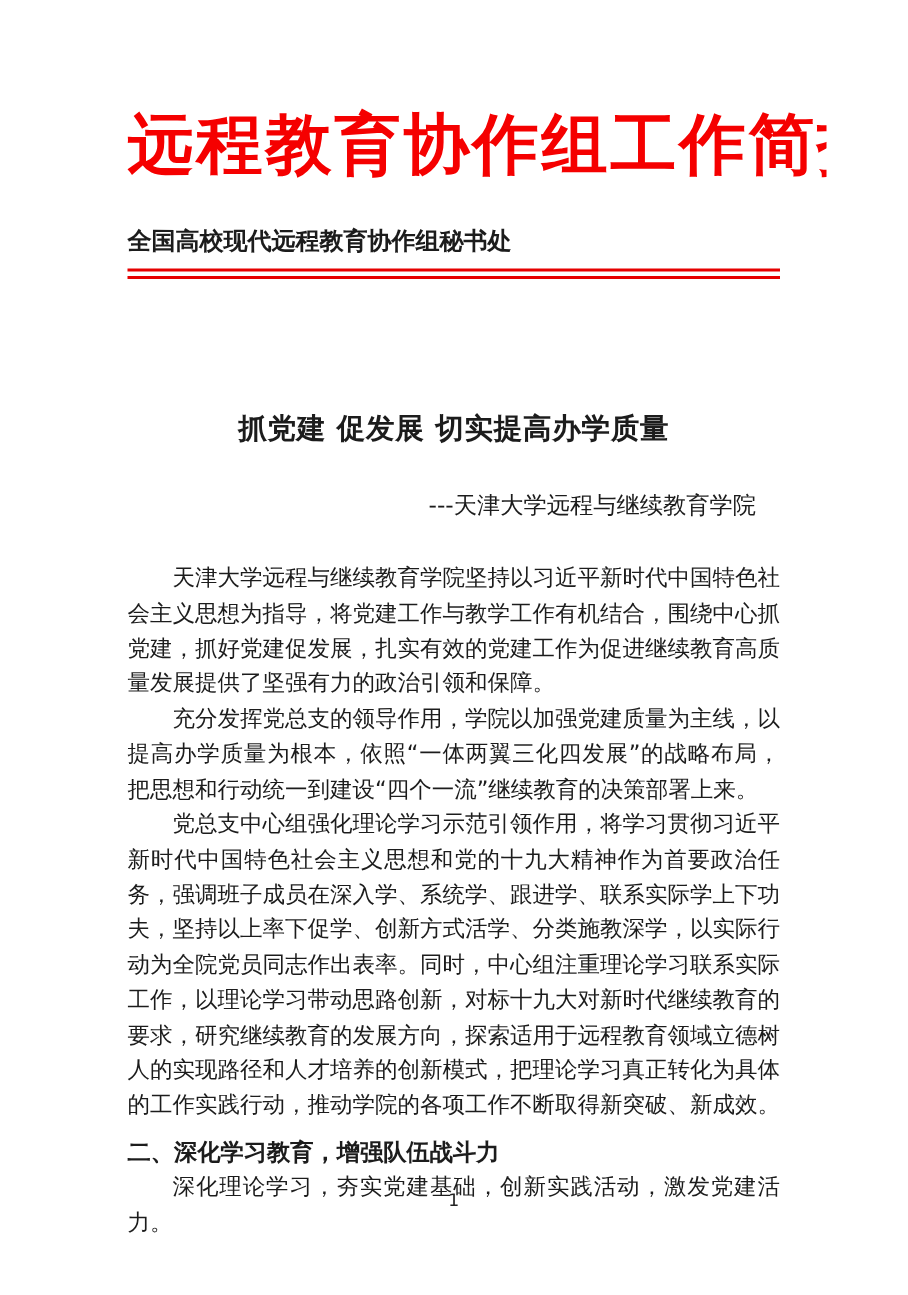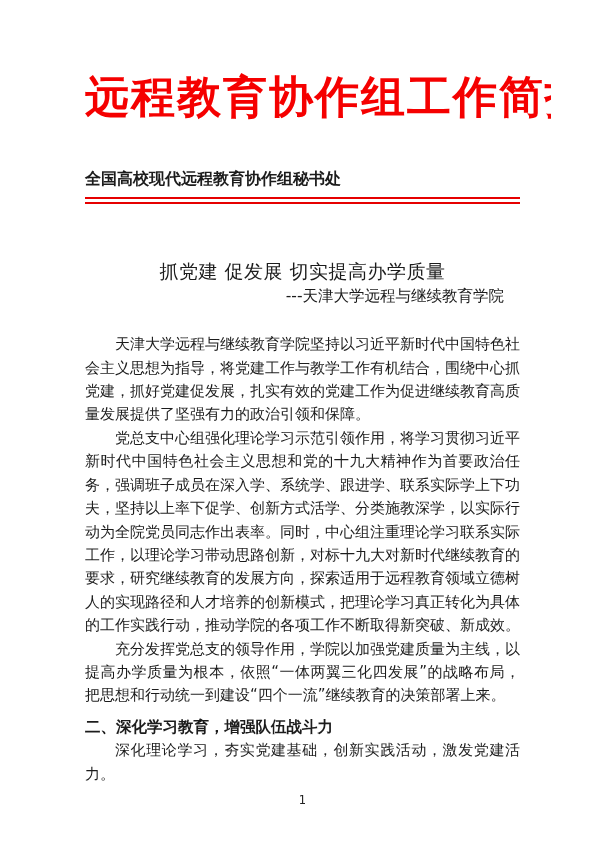--- a/index.html
+++ b/index.html
@@ -24,40 +24,40 @@
     font-size:44px;
     font-weight:bold;
     letter-spacing:2px;
     line-height:1.12;
     white-space:nowrap;
   }
   .masthead-row {
     display:flex;
     justify-content:space-between;
     align-items:flex-start;
-    margin-top:48px;
+    margin-top:30px;
     font-size:16px;
     font-weight:bold;
     white-space:nowrap;
   }
   .double-rule {
     margin-top:7px;
     height:7px;
     border-top:2px solid #e60000;
     border-bottom:2px solid #e60000;
   }
   .article-title {
-    margin-top:55px;
+    margin-top:87px;
     text-align:center;
     font-size:19px;
-    font-weight:normal;
+    font-weight:bold;
     letter-spacing:0.5px;
   }
   .byline {
-    margin-top:1px;
+    margin-top:28px;
     text-align:right;
     padding-right:16px;
     font-size:15.5px;
   }
   .article-body {
     margin-top:26px;
     font-size:15px;
     line-height:23.4px;
     text-align:justify;
   }
@@ -95,22 +95,22 @@
     </div>
 
     <div class="double-rule" style="border-top-color: rgb(230, 0, 0); border-bottom-color: rgb(230, 0, 0);"></div>
 
     <h2 class="article-title">抓党建 促发展 切实提高办学质量</h2>
 
     <p class="byline">---天津大学远程与继续教育学院</p>
 
     <div class="article-body" id="article-blocks">
         <p class="paragraph">天津大学远程与继续教育学院坚持以习近平新时代中国特色社会主义思想为指导，将党建工作与教学工作有机结合，围绕中心抓党建，抓好党建促发展，扎实有效的党建工作为促进继续教育高质量发展提供了坚强有力的政治引领和保障。</p>
+        <p class="paragraph">充分发挥党总支的领导作用，学院以加强党建质量为主线，以提高办学质量为根本，依照“一体两翼三化四发展”的战略布局，把思想和行动统一到建设“四个一流”继续教育的决策部署上来。</p>
         <p class="paragraph">党总支中心组强化理论学习示范引领作用，将学习贯彻习近平新时代中国特色社会主义思想和党的十九大精神作为首要政治任务，强调班子成员在深入学、系统学、跟进学、联系实际学上下功夫，坚持以上率下促学、创新方式活学、分类施教深学，以实际行动为全院党员同志作出表率。同时，中心组注重理论学习联系实际工作，以理论学习带动思路创新，对标十九大对新时代继续教育的要求，研究继续教育的发展方向，探索适用于远程教育领域立德树人的实现路径和人才培养的创新模式，把理论学习真正转化为具体的工作实践行动，推动学院的各项工作不断取得新突破、新成效。</p>
-        <p class="paragraph">充分发挥党总支的领导作用，学院以加强党建质量为主线，以提高办学质量为根本，依照“一体两翼三化四发展”的战略布局，把思想和行动统一到建设“四个一流”继续教育的决策部署上来。</p>
         <h3 class="heading">二、深化学习教育，增强队伍战斗力</h3>
         <p class="paragraph">深化理论学习，夯实党建基础，创新实践活动，激发党建活力。</p>
       </div>
 
   </div>
 
   <div class="page-number">1</div>
 </div>
 
 </body></html>

